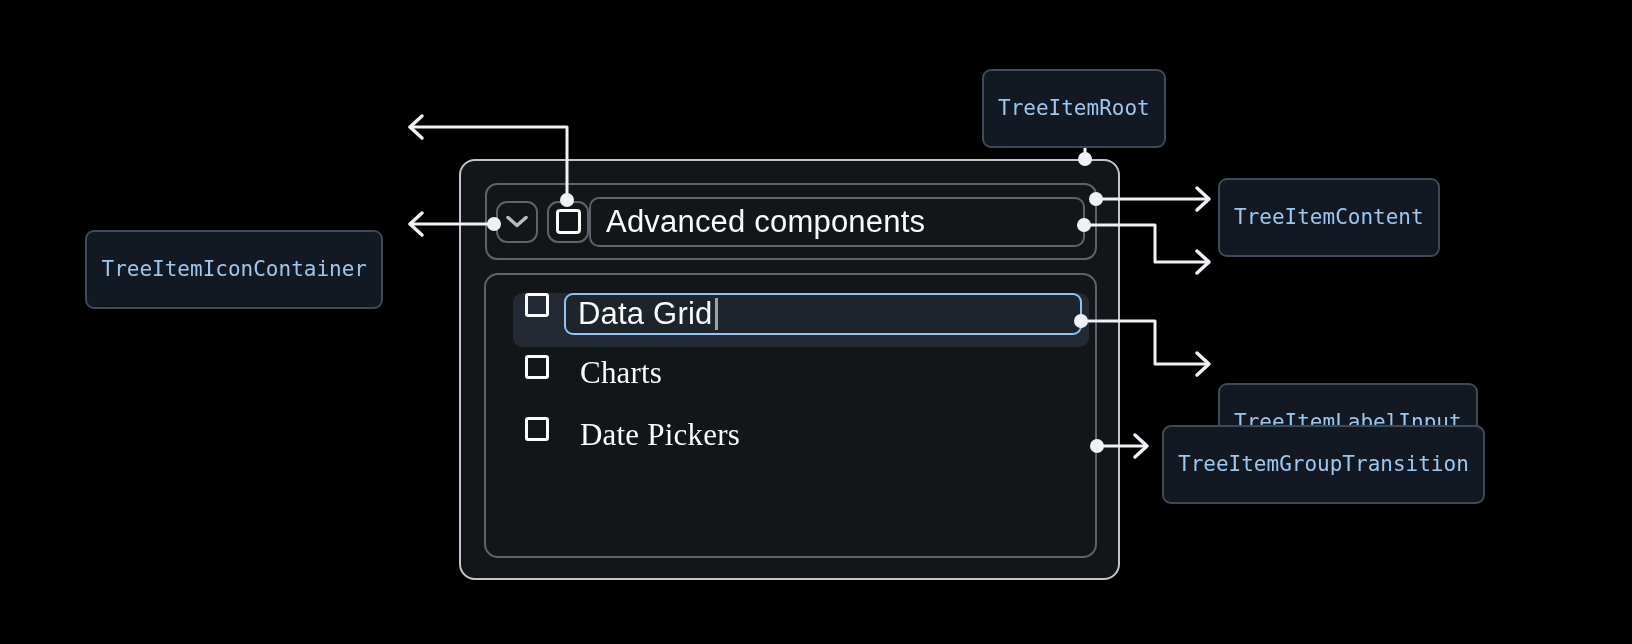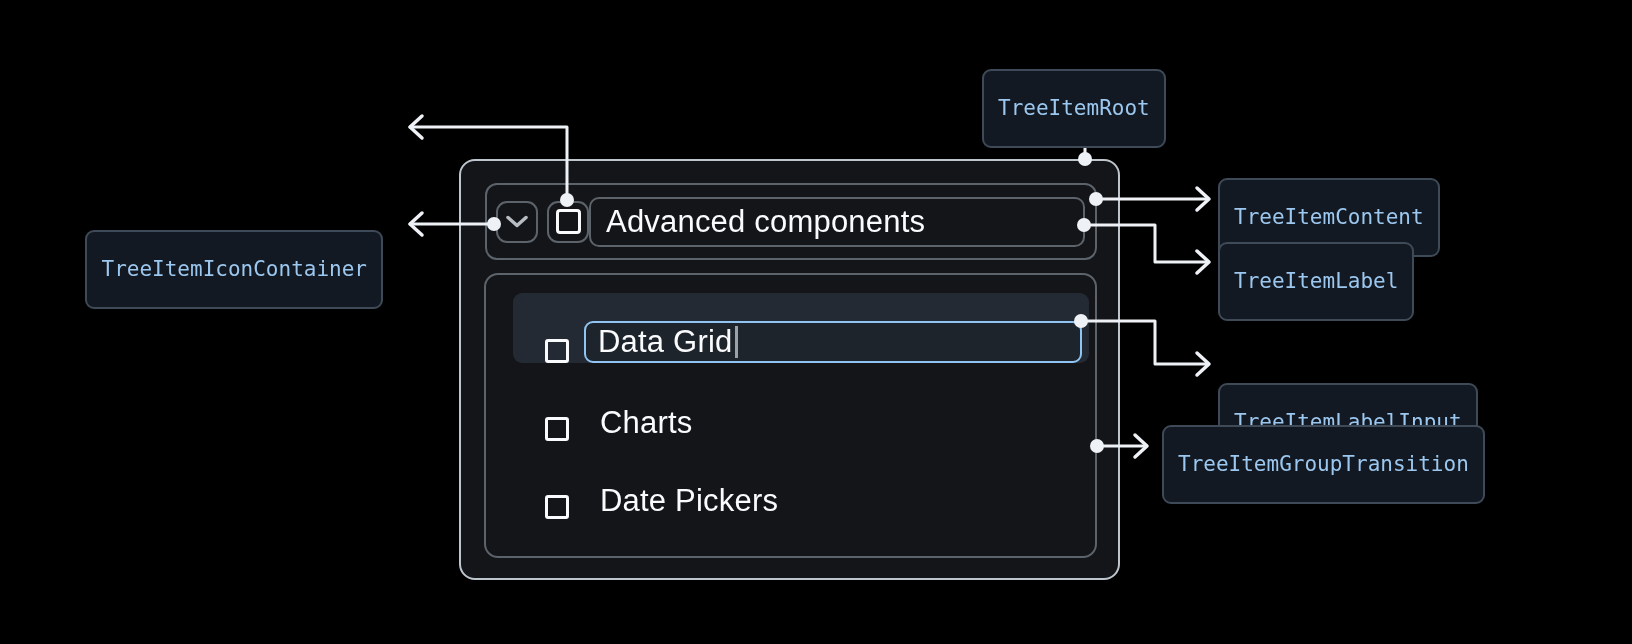--- a/index.html
+++ b/index.html
@@ -30,28 +30,28 @@
     flex:1;height:50px;box-sizing:border-box;margin-left:0;
     border:2px solid #5c636b;border-radius:10px;
     display:flex;align-items:center;padding-left:15px;
     color:#fafbfc;font-size:31px;letter-spacing:0.2px;
   }
   .group{
     position:absolute;left:23px;top:112px;width:613px;height:285px;box-sizing:border-box;
     border:2px solid #5c636b;border-radius:14px;padding-top:18px;
   }
   .row{
-    height:70px;width:576px;margin:0 0 8px 27px;box-sizing:border-box;
-    display:flex;align-items:flex-end;border-radius:9px;padding-left:32px;
+    height:54px;width:576px;margin:0 0 8px 27px;box-sizing:border-box;
+    display:flex;align-items:flex-start;border-radius:9px;padding-left:12px;
   }
   .row.editing{background:#232a33;}
   .row-cb{
     display:block;width:18px;height:18px;border:3.5px solid #fafbfc;border-radius:3px;flex:none;
   }
-  .row-label{margin-left:31px;color:#fafbfc;font-size:31px;letter-spacing:0.2px;}
+  .row-label{margin-left:31px;color:#fafbfc;font-size:31px;letter-spacing:0.2px;font-family:Liberation Serif, serif;}
   .label-input{
     flex:1;height:42px;box-sizing:border-box;margin-left:15px;margin-right:7px;
     border:2px solid #90c5f3;border-radius:9px;
     display:flex;align-items:center;padding-left:12px;background:rgba(0,0,0,0.12);
   }
   .input-text{color:#fafbfc;font-size:31px;letter-spacing:0.2px;}
   .caret{display:inline-block;width:3px;height:32px;background:#9aa1a8;margin-left:3px;}
   
   .badge{
     position:absolute;z-index:10;white-space:nowrap;
@@ -113,21 +113,20 @@
         <span class="row-label">Date Pickers</span>
       </div>
 
 
     </div>
   </div>
 
   <div class="badge" id="badge-icon-container">TreeItemIconContainer</div>
   <div class="badge" id="badge-root">TreeItemRoot</div>
   <div class="badge" id="badge-content">TreeItemContent</div>
-  <div class="badge" id="badge-label">TreeItemLabel</div>
   <div class="badge" id="badge-label-input">TreeItemLabelInput</div>
   <div class="badge" id="badge-group-transition">TreeItemGroupTransition</div>
 
   <svg class="connectors" width="1632" height="644" viewBox="0 0 1632 644">
 
     <g>
       <polyline points="410,127 567,127 567,196"></polyline>
       <path class="arrow" d="M422,116 410,127 422,138"></path>
       <circle cx="567" cy="200" r="7"></circle>
     </g>

